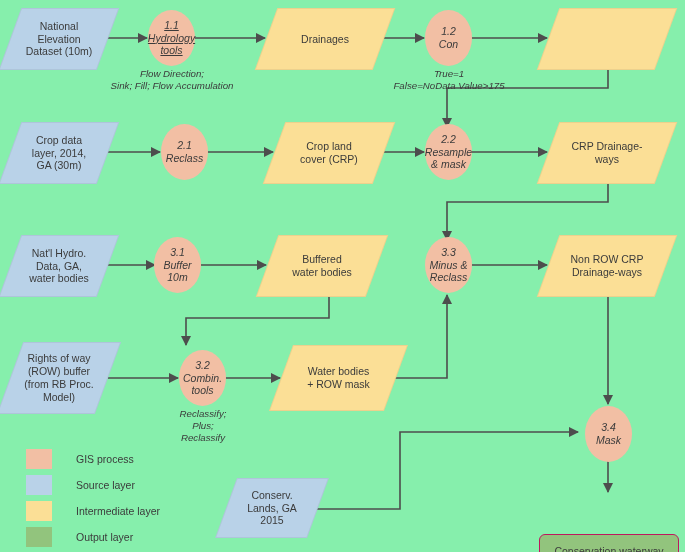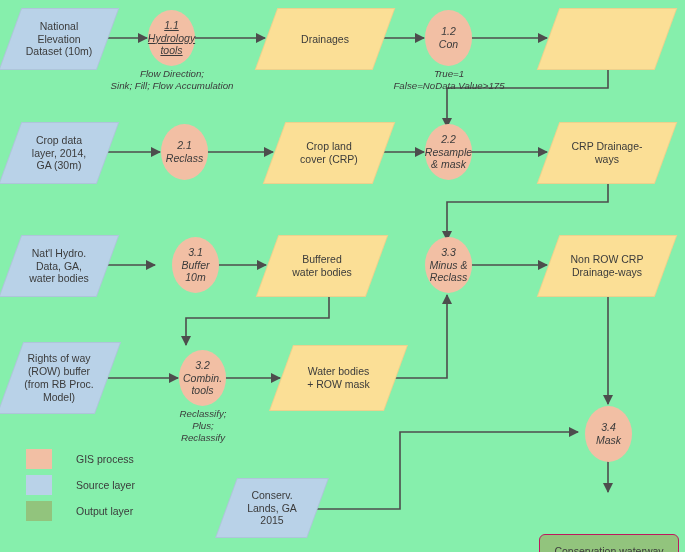--- a/index.html
+++ b/index.html
@@ -221,21 +221,21 @@
 ways</span>
   </div>
 
   <div class="node para source" style="left:10px; top:235px; width:98px; height:62px;">
     <span class="shape"></span>
     <span class="lbl">Nat'l Hydro.
 Data, GA,
 water bodies</span>
   </div>
 
-  <div class="node circ" style="left:172px; top:237px; width:47px; height:56px;">
+  <div class="node circ" style="left:154px; top:237px; width:47px; height:56px;">
     <span class="lbl">3.1
 Buffer
 10m</span>
   </div>
 
   <div class="node para inter" style="left:267px; top:235px; width:110px; height:62px;">
     <span class="shape"></span>
     <span class="lbl">Buffered
 water bodies</span>
   </div>
@@ -295,18 +295,22 @@
   <div id="legend">
     <div class="legend-row">
       <span class="legend-sw" style="background:#f2bfa4;"></span>
       <span class="legend-tx">GIS process</span>
     </div>
     <div class="legend-row">
       <span class="legend-sw" style="background:#b9d2e8;"></span>
       <span class="legend-tx">Source layer</span>
     </div>
     <div class="legend-row">
+      <span class="legend-sw" style="background:#fbdf96;"></span>
+      <span class="legend-tx">Intermediate layer</span>
+    </div>
+    <div class="legend-row">
       <span class="legend-sw" style="background:#92c47d;"></span>
       <span class="legend-tx">Output layer</span>
     </div>
   </div>
 
 </div>
 
 </body></html>

